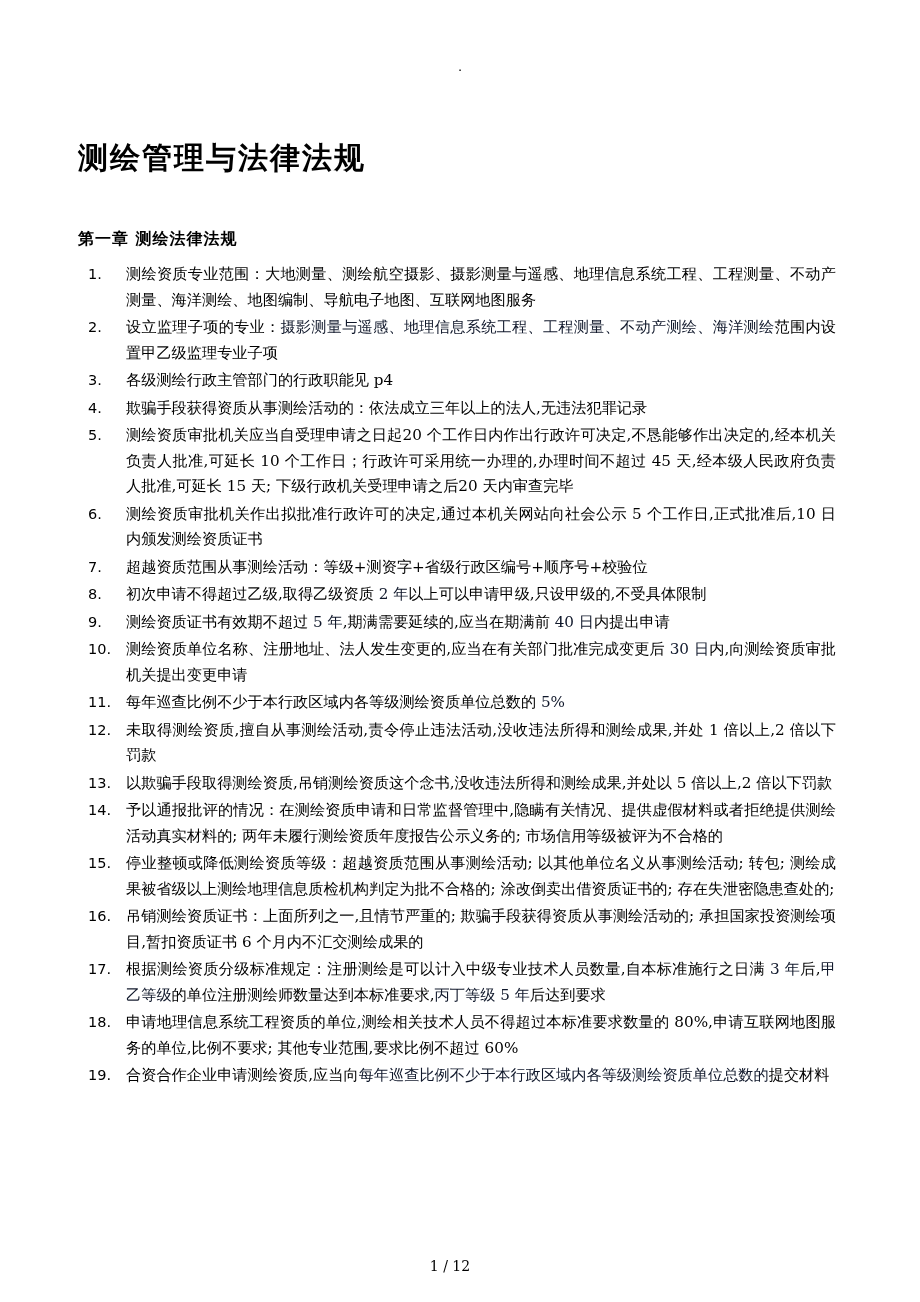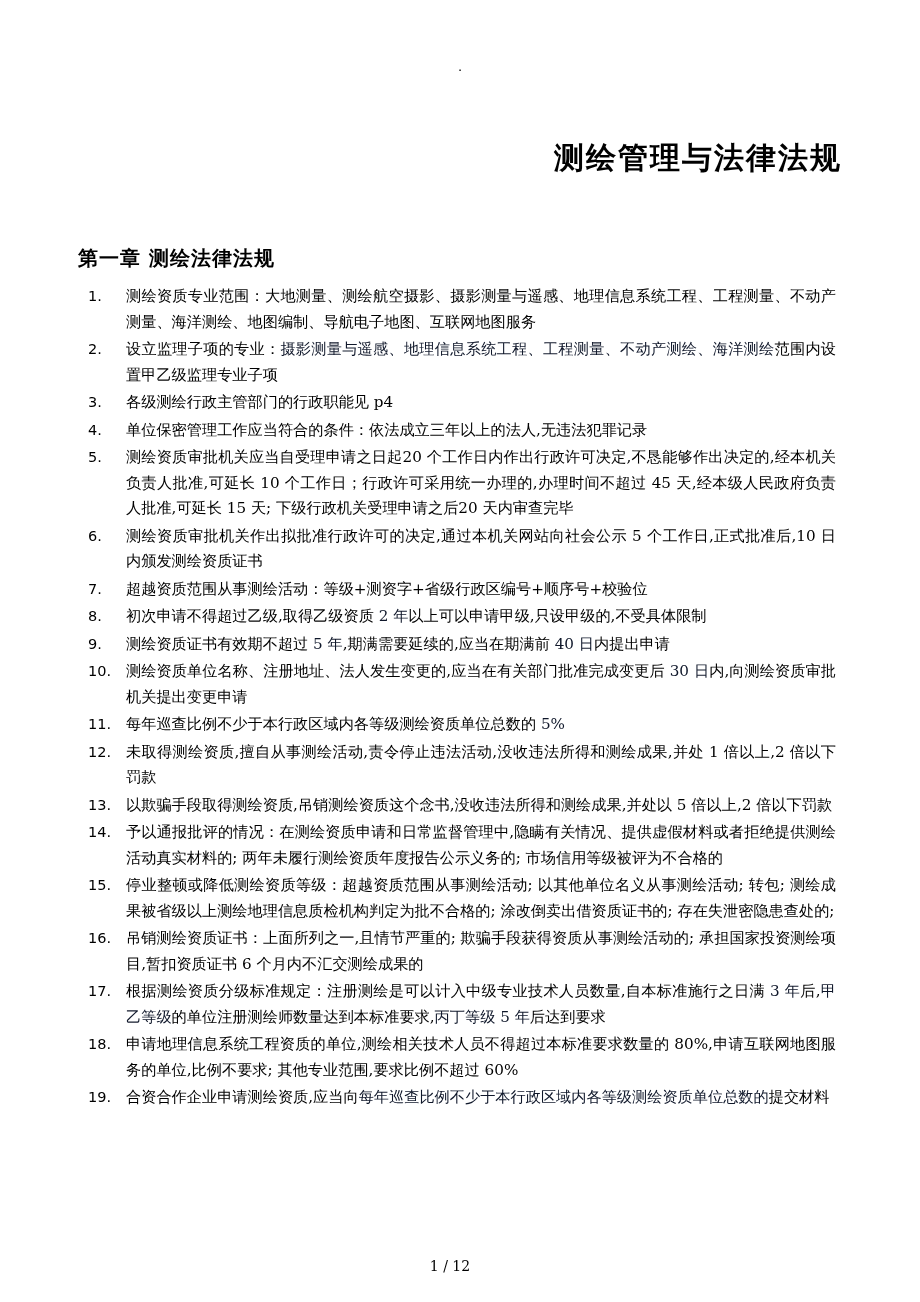--- a/index.html
+++ b/index.html
@@ -23,33 +23,33 @@
     position: relative;
   }
   .topdot {
     text-align: center;
     font-size: 13px;
     line-height: 14px;
     color: #000;
     height: 44px;
   }
   .doc-title {
-    text-align: right;
+    text-align: left;
     font-size: 30px;
     font-weight: bold;
     font-family: "DejaVu Serif", "Liberation Serif", serif;
     letter-spacing: 2px;
     margin-top: 34px;
     margin-bottom: 15px;
   }
   .chapter {
-    font-size: 20px;
+    font-size: 16px;
     font-weight: bold;
     font-family: "DejaVu Serif", "Liberation Serif", serif;
-    margin-top: 66px;
+    margin-top: 50px;
     margin-bottom: 12px;
     letter-spacing: 1px;
   }
   ol.items {
     list-style: none;
     margin: 6px;
     padding: 0;
     counter-reset: itm;
   }
   ol.items > li {
@@ -93,21 +93,21 @@
   <div class="topdot">.</div>
 
   <h1 class="doc-title">测绘管理与法律法规</h1>
 
   <h2 class="chapter">第一章  测绘法律法规</h2>
 
   <ol class="items" id="item-list">
       <li><span>测绘资质专业范围：大地测量、测绘航空摄影、摄影测量与遥感、地理信息系统工程、工程测量、不动产测量、海洋测绘、地图编制、导航电子地图、互联网地图服务</span></li>
       <li><span>设立监理子项的专业：</span><span class="red">摄影测量与遥感、地理信息系统工程、工程测量、不动产测绘、海洋测绘</span><span>范围内设置甲乙级监理专业子项</span></li>
       <li><span>各级测绘行政主管部门的行政职能见 p4</span></li>
-      <li><span>单位保密管理工作应当符合的条件：依法成立三年以上的法人,无违法犯罪记录</span></li>
+      <li><span>欺骗手段获得资质从事测绘活动的：依法成立三年以上的法人,无违法犯罪记录</span></li>
       <li><span>测绘资质审批机关应当自受理申请之日起20 个工作日内作出行政许可决定,不恳能够作出决定的,经本机关负责人批准,可延长 10 个工作日；行政许可采用统一办理的,办理时间不超过 45 天,经本级人民政府负责人批准,可延长 15 天; 下级行政机关受理申请之后20 天内审查完毕</span></li>
       <li><span>测绘资质审批机关作出拟批准行政许可的决定,通过本机关网站向社会公示 5 个工作日,正式批准后,10 日内颁发测绘资质证书</span></li>
       <li><span>超越资质范围从事测绘活动：等级+测资字+省级行政区编号+顺序号+校验位</span></li>
       <li><span>初次申请不得超过乙级,取得乙级资质 </span><span class="red">2 年</span><span>以上可以申请甲级,只设甲级的,不受具体限制</span></li>
       <li><span>测绘资质证书有效期不超过 </span><span class="red">5 年</span><span>,期满需要延续的,应当在期满前 </span><span class="red">40 日</span><span>内提出申请</span></li>
       <li><span>测绘资质单位名称、注册地址、法人发生变更的,应当在有关部门批准完成变更后 </span><span class="red">30 日</span><span>内,向测绘资质审批机关提出变更申请</span></li>
       <li><span>每年巡查比例不少于本行政区域内各等级测绘资质单位总数的 </span><span class="red">5%</span></li>
       <li><span>未取得测绘资质,擅自从事测绘活动,责令停止违法活动,没收违法所得和测绘成果,并处 1 倍以上,2 倍以下罚款</span></li>
       <li><span>以欺骗手段取得测绘资质,吊销测绘资质这个念书,没收违法所得和测绘成果,并处以 5 倍以上,2 倍以下罚款</span></li>
       <li><span>予以通报批评的情况：在测绘资质申请和日常监督管理中,隐瞒有关情况、提供虚假材料或者拒绝提供测绘活动真实材料的; 两年未履行测绘资质年度报告公示义务的; 市场信用等级被评为不合格的</span></li>

